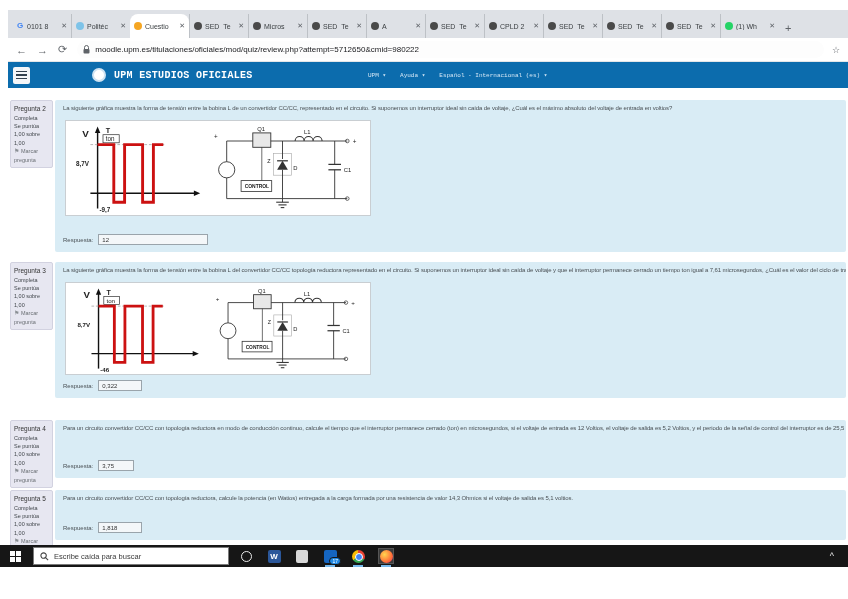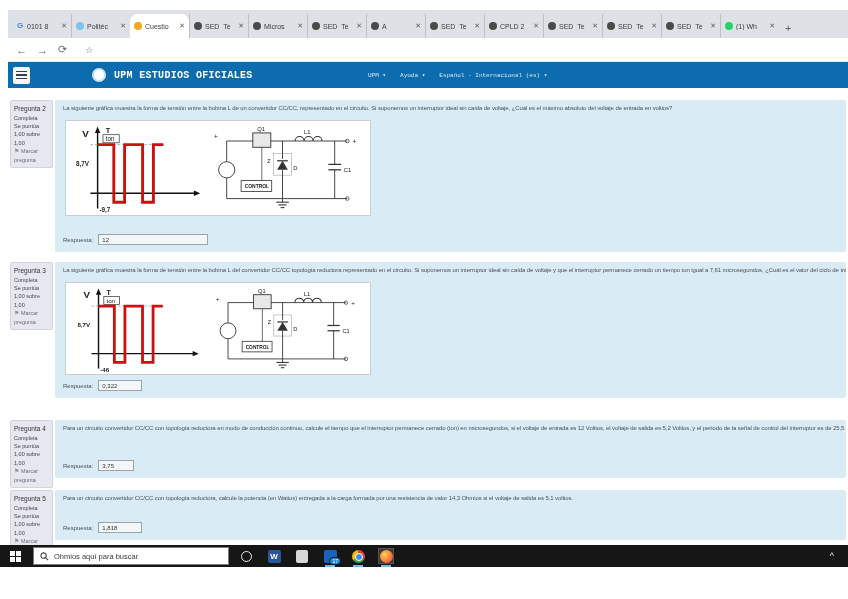--- a/index.html
+++ b/index.html
@@ -161,20 +161,27 @@
         <span class="lbl">(1) Wh</span>
         <span class="x">✕</span>
       </div>
     <div class="newtab">+</div>
   </div>
 
   <div class="toolbar">
     <span class="navbtn">←</span>
     <span class="navbtn">→</span>
     <span class="navbtn">⟳</span>
+    <div class="urlbar">
+      <svg width="7" height="9" viewBox="0 0 7 9">
+          <path d="M1.5 4V2.5a2 2 0 0 1 4 0V4" fill="none" stroke="#5f6368" stroke-width="1"></path>
+          <rect x="0.5" y="4" width="6" height="4.5" rx="1" fill="#5f6368"></rect>
+        </svg>
+      <span class="urltext">moodle.upm.es/titulaciones/oficiales/mod/quiz/review.php?attempt=5712650&amp;cmid=980222</span>
+    </div>
     <span class="star">☆</span>
   </div>
 
   <div class="mheader">
     <div class="burger">
         <i></i>
         <i></i>
         <i></i>
       </div>
     <div class="upmlogo"></div>
@@ -356,21 +363,21 @@
       <i></i>
       <i></i>
       <i></i>
       <i></i>
     </div>
   <div class="tsearch">
     <svg width="9" height="9" viewBox="0 0 10 10">
         <circle cx="4" cy="4" r="3" fill="none" stroke="#444" stroke-width="1.2"></circle>
         <line x1="6.2" y1="6.2" x2="9" y2="9" stroke="#444" stroke-width="1.2"></line>
       </svg>
-    <span>Ohmios aquí para buscar</span>
+    <span>Escribe caída para buscar</span>
   </div>
   <div class="ticons">
     <div class="ticon">
         <div class="cortana"></div>
       </div>
     <div class="ticon">
         <div class="word">W</div>
       </div>
     <div class="ticon">
         <div class="calc"></div>

